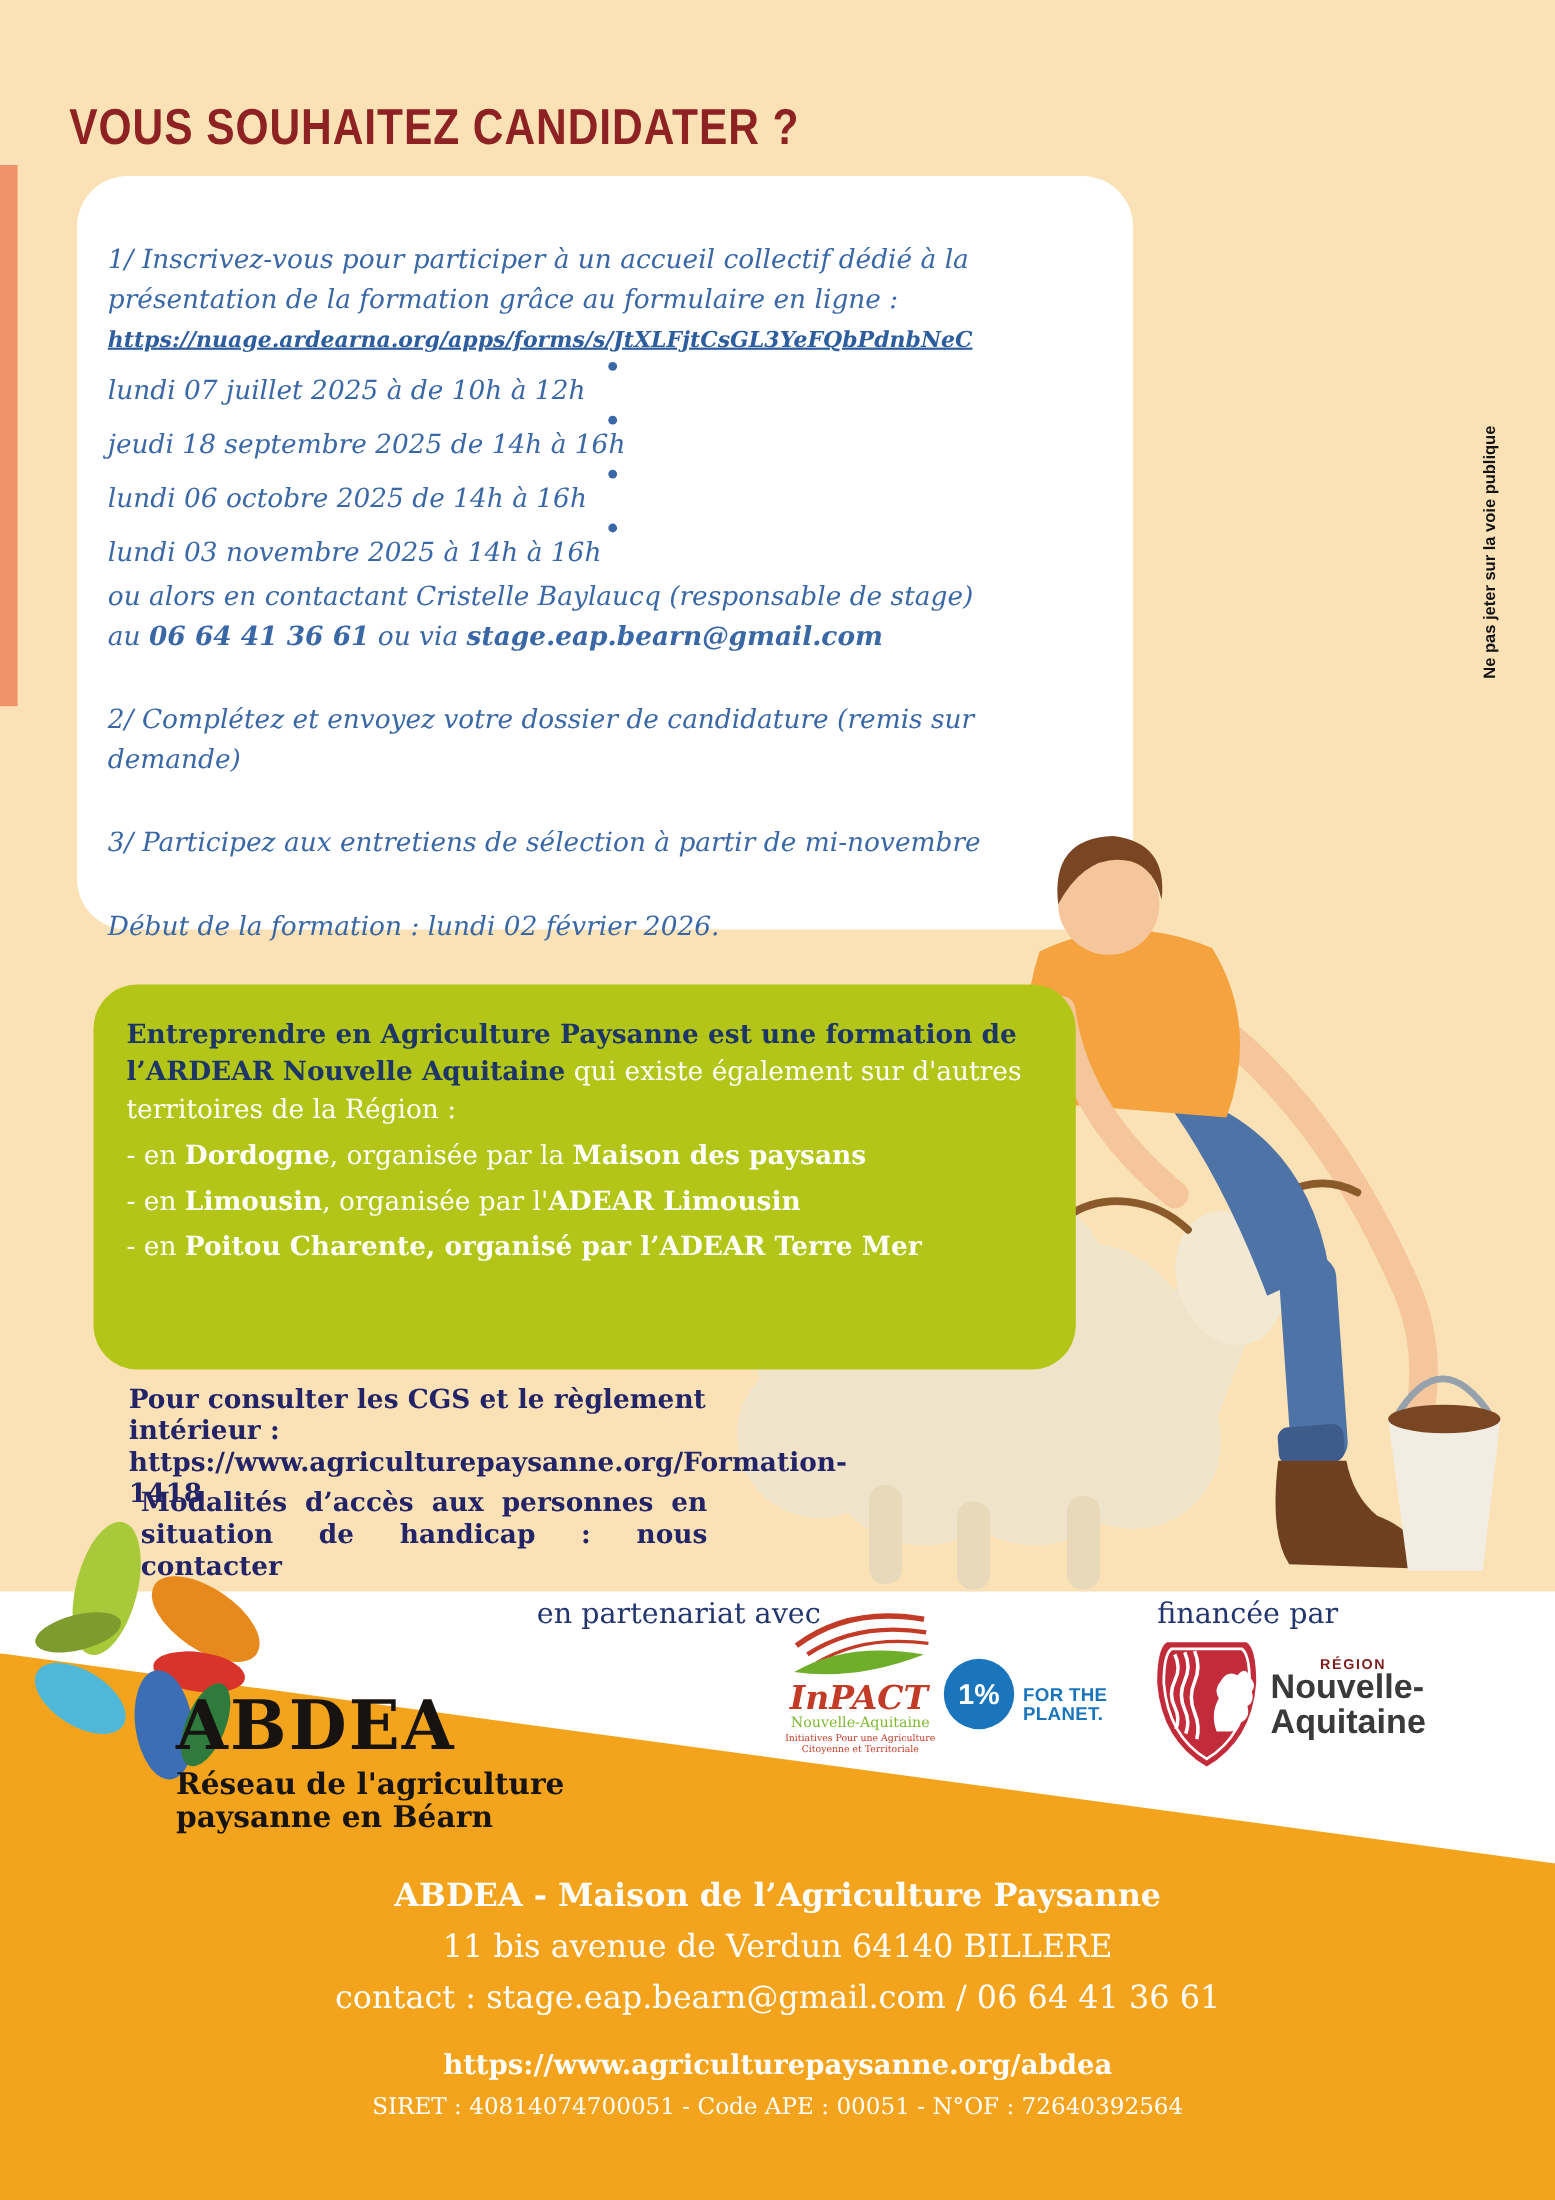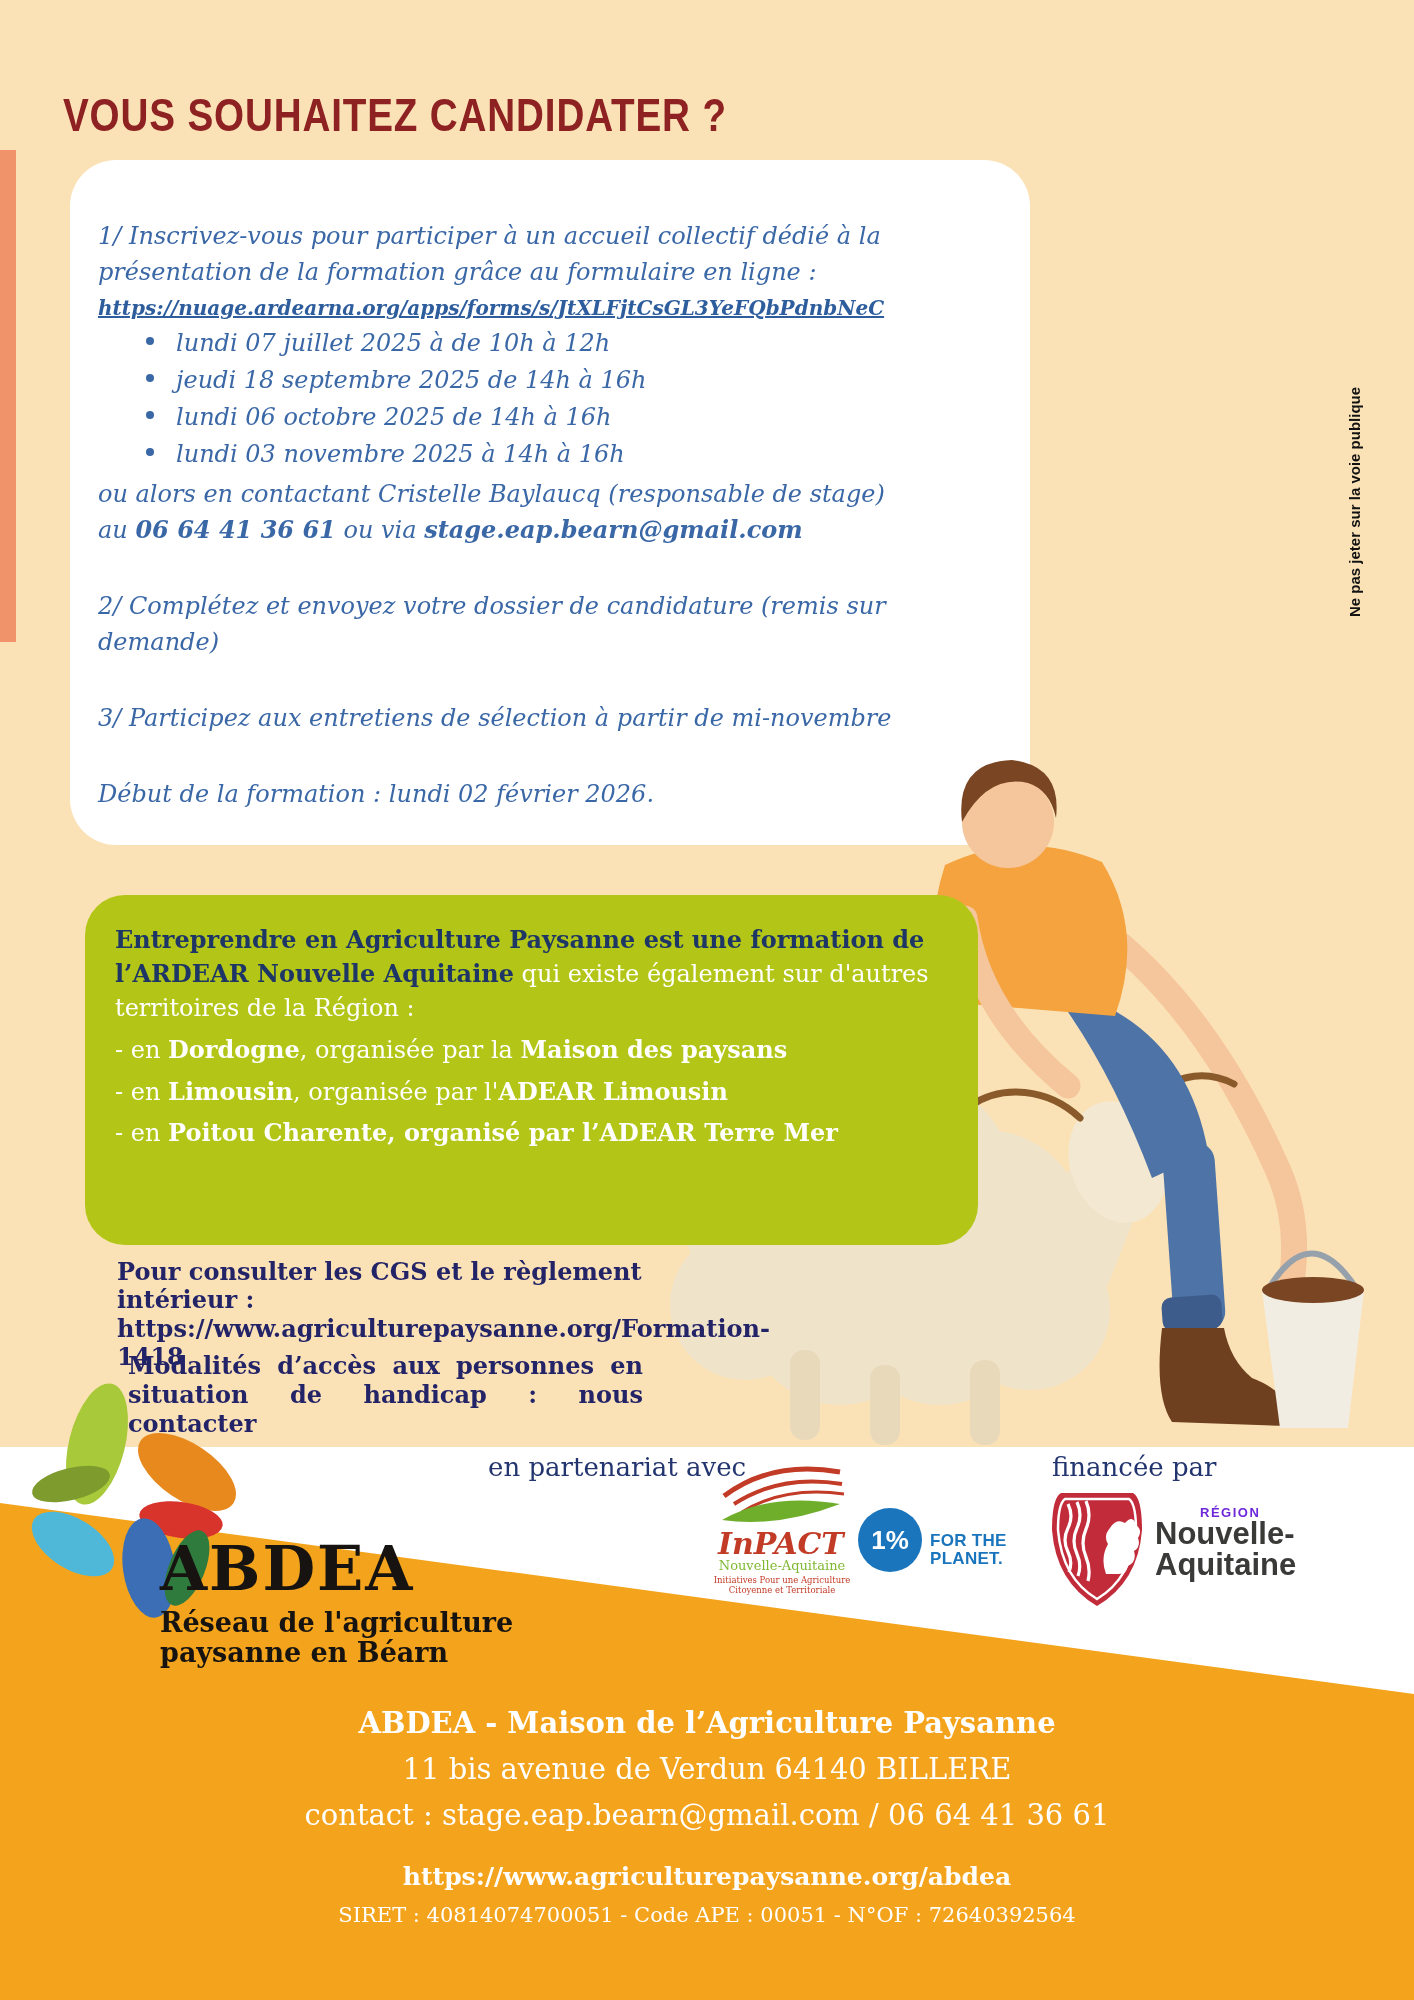--- a/index.html
+++ b/index.html
@@ -21,21 +21,21 @@
   .side-note{left:1346px;top:352px;height:300px;width:34px;writing-mode:vertical-rl;transform:rotate(180deg);
     font-family:"Liberation Sans",sans-serif;font-weight:bold;font-size:15px;color:#121212;text-align:center;}
 
   
   .steps-box{left:70px;top:160px;width:960px;height:685px;background:#ffffff;border-radius:46px;
     box-sizing:border-box;padding:58px 40px 0 28px;color:#3a67a6;font-style:italic;}
   .steps-box .serifline{font-family:"DejaVu Serif",serif;font-size:24px;line-height:1.5;}
   .form-link{display:inline-block;margin-top:6px;font-family:"DejaVu Serif",serif;font-weight:bold;
     font-size:20px;color:#2d5d9d;text-decoration:underline;}
   .sessions{margin-top:8px;}
-  .session-row{display:flex;align-items:baseline;margin-top:9px;font-family:"DejaVu Serif",serif;font-size:24px;}
+  .session-row{display:flex;align-items:baseline;margin-top:9px;font-family:"DejaVu Serif",serif;font-size:24px;flex-direction:column;}
   .session-dot{width:8px;height:8px;border-radius:50%;background:#3a67a6;margin:0 22px 4px 48px;align-self:center;flex:0 0 auto;}
   .mt-step{margin-top:40px;}
   .b{font-weight:bold;}
 
   
   .green-box{left:85px;top:895px;width:893px;height:350px;background:#b3c617;border-radius:40px;
     box-sizing:border-box;padding:28px 15px 0 30px;font-family:"DejaVu Serif",serif;font-size:24px;color:#ffffff;}
   .green-box .lead{line-height:1.42;}
   .green-navy{color:#1d3666;font-weight:bold;}
   .green-item{margin-top:9px;line-height:1.35;}
@@ -60,21 +60,21 @@
   .partner-label{font-family:"DejaVu Serif",serif;font-size:26px;color:#23356e;}
   .lbl-partenariat{left:488px;top:1452px;}
   .lbl-financee{left:1052px;top:1452px;}
   .inpact{left:712px;top:1458px;width:140px;height:140px;}
   .onepct{left:858px;top:1508px;display:flex;align-items:center;gap:8px;}
   .onepct-circle{width:64px;height:64px;border-radius:50%;background:#1a75bc;color:#fff;display:flex;
     align-items:center;justify-content:center;font-family:"Liberation Sans",sans-serif;font-weight:800;font-size:26px;}
   .onepct-text{font-family:"Liberation Sans",sans-serif;font-weight:800;font-size:17px;line-height:18px;color:#1a75bc;letter-spacing:.3px;margin-top:20px;}
   .region-shield{left:1046px;top:1486px;width:102px;height:122px;}
   .region-small{left:1200px;top:1505px;font-family:"Liberation Sans",sans-serif;font-weight:bold;
-    font-size:13px;letter-spacing:1.5px;color:#6d28d9;}
+    font-size:13px;letter-spacing:1.5px;color:#7f1d1d;}
   .region-big{left:1155px;top:1518px;font-family:"Liberation Sans",sans-serif;font-weight:800;
     font-size:31px;line-height:31px;color:#3a3a39;}
 
   
   .f-center{left:0;width:1414px;text-align:center;color:#ffffff;font-family:"DejaVu Serif",serif;}
   .f1{top:1706px;font-size:29px;font-weight:bold;}
   .f2{top:1752px;font-size:29px;}
   .f3{top:1798px;font-size:29px;}
   .f4{top:1862px;font-size:25px;font-weight:bold;text-align:center;}
   .f5{top:1903px;font-size:21px;}

